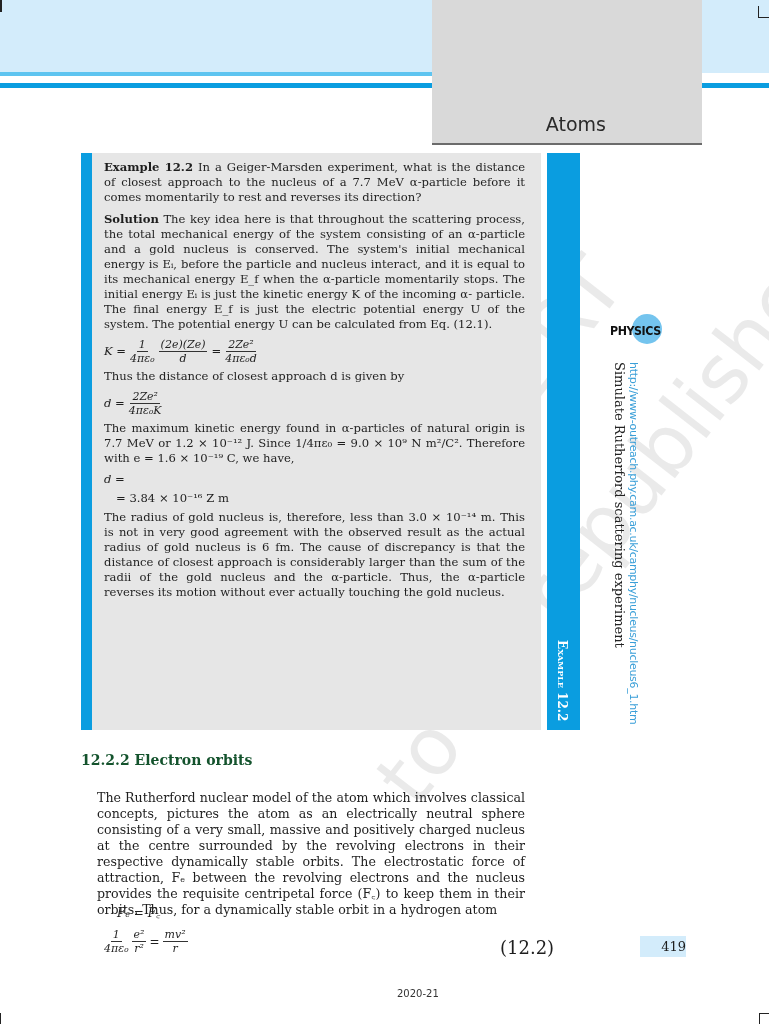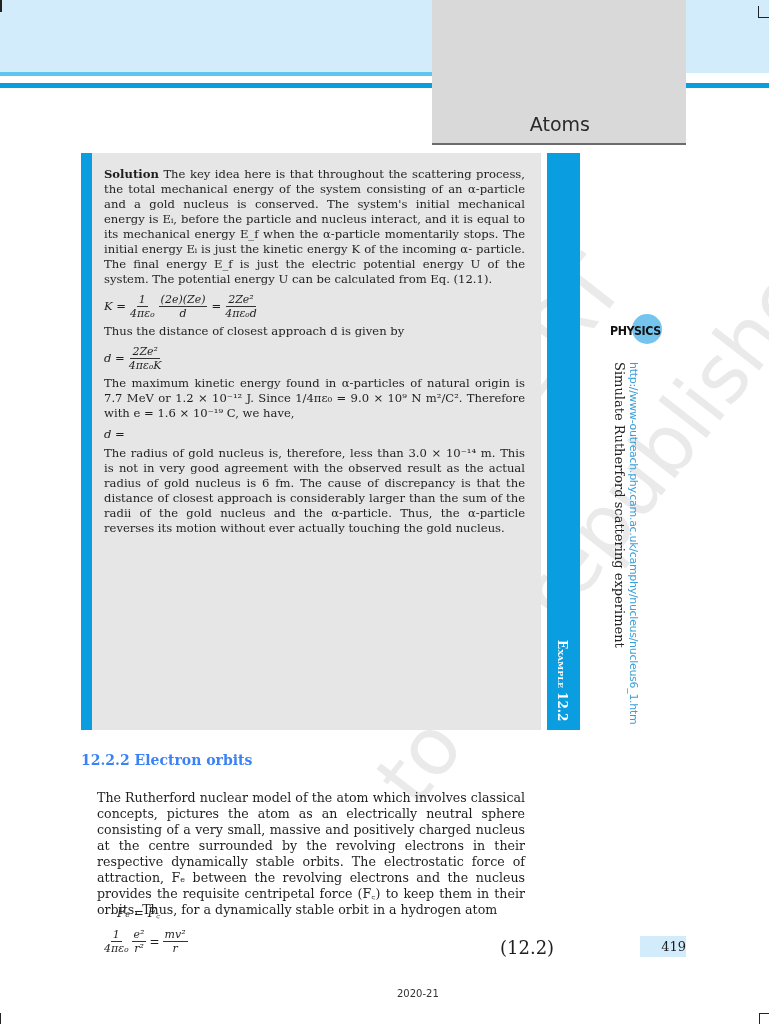--- a/index.html
+++ b/index.html
@@ -2,42 +2,42 @@
 <html><head>
 <meta charset="utf-8">
 <style>
   html, body { margin:0; padding:0; }
   body { width:769px; height:1024px; position:relative; background:#ffffff; overflow:hidden;
          font-family:"DejaVu Serif", serif; color:#1e1e1e; }
   .top-band { position:absolute; left:0; top:0; width:769px; height:73px; background:#d3ecfb; }
   .band-line1 { position:absolute; left:0; top:72px; width:432px; height:4px; background:#5ec4f0; }
   .band-line2 { position:absolute; left:0; top:83px; width:769px; height:5px; background:#0a9de0; }
   .chapter-tab { position:absolute; left:432px; top:0; width:254px; height:143px; background:#d9d9d9;
-                 border-bottom:2px solid #6b6b6b; }
+                 border-bottom:2px solid #6b6b6b;padding-left:16px; }
   .chapter-title { position:absolute; right:96px; bottom:8px; font-family:"DejaVu Sans", sans-serif;
                    font-size:19px; color:#2a2a2a; }
   .crop-mark { position:absolute; background:#222; }
   .example-box { position:absolute; left:81px; top:153px; width:460px; height:577px; background:#e6e6e6; }
   .example-bar { position:absolute; left:81px; top:153px; width:11px; height:577px; background:#0a9de0; }
   .example-text { position:absolute; left:104px; top:160px; width:421px; font-size:11.6px; line-height:15px;
                   text-align:justify; }
   .example-text p { margin:0 0 4px 0; }
   .b { font-weight:bold; }
   .eq { font-style:italic; margin:6px 0 4px 0; display:flex; align-items:center; gap:4px; }
   .frac { display:inline-flex; flex-direction:column; align-items:center; font-size:11px; line-height:13px; }
   .frac .num { border-bottom:1px solid #333; padding:0 2px; }
   .side-bar { position:absolute; left:547px; top:153px; width:33px; height:577px; background:#0a9de0; }
   .physics-logo { position:absolute; left:610px; top:318px; width:60px; height:30px; }
   .physics-circle { position:absolute; left:22px; top:-4px; width:30px; height:30px; border-radius:50%; background:#74c4ee; }
   .physics-text { position:absolute; left:0; top:5px; font-family:"DejaVu Sans", sans-serif; font-weight:bold;
                   font-size:13px; color:#111; letter-spacing:-0.5px; transform:scaleX(0.85); transform-origin:0 0; }
   .vert { position:absolute; writing-mode:vertical-rl; white-space:nowrap; }
   .sim-text { left:612px; top:362px; font-size:13px; color:#222; font-family:"DejaVu Serif", serif; }
   .url-text { left:627px; top:362px; font-size:11px; color:#3a9fd8; font-family:"DejaVu Sans", sans-serif; letter-spacing:-0.3px; }
-  .section-heading { position:absolute; left:81px; top:752px; font-weight:bold; font-size:14px; color:#3b82f6; }
+  .section-heading { position:absolute; left:81px; top:752px; font-weight:bold; font-size:14px; color:#14532d; }
   .body-text { position:absolute; left:81px; top:774px; width:460px; font-size:12.6px; line-height:16px; text-align:justify; }
   .body-text p { margin:16px; }
   .eq2 { position:absolute; left:117px; font-style:italic; font-size:12px; }
   .eq-number { position:absolute; left:500px; top:937px; font-size:18px; }
   .page-num { position:absolute; left:640px; top:936px; width:46px; height:21px; background:#d3ecfb;
               text-align:right; font-size:13px; line-height:21px; }
   .year { position:absolute; left:366px; top:988px; font-family:"DejaVu Sans", sans-serif; font-size:10px; color:#333;margin-left:31px; }
   .watermark { position:absolute; left:180px; top:430px; font-family:"DejaVu Sans", sans-serif; font-size:80px;
                color:rgba(160,160,160,0.22); transform:rotate(-52deg); transform-origin:center; white-space:nowrap; pointer-events:none; }
   .watermark2 { left:260px; top:470px; }
@@ -58,20 +58,21 @@
 <div class="chapter-tab">
   <span class="chapter-title">Atoms</span>
 </div>
 
 <div class="watermark">not © NCERT</div>
 <div class="watermark watermark2">to be republished</div>
 
 <div class="example-box"></div>
 <div class="example-bar"></div>
 <div class="example-text">
+  <p><span class="b">Example 12.2</span> <span>In a Geiger-Marsden experiment, what is the distance of closest approach to the nucleus of a 7.7 MeV α-particle before it comes momentarily to rest and reverses its direction?</span></p>
   <p style="margin-top:7px;"><span class="b">Solution</span> <span>The key idea here is that throughout the scattering process, the total mechanical energy of the system consisting of an α-particle and a gold nucleus is conserved. The system's initial mechanical energy is Eᵢ, before the particle and nucleus interact, and it is equal to its mechanical energy E_f when the α-particle momentarily stops. The initial energy Eᵢ is just the kinetic energy K of the incoming α- particle. The final energy E_f is just the electric potential energy U of the system. The potential energy U can be calculated from Eq. (12.1).</span></p>
   <div class="eq">
     <span>K =</span>
     <span class="frac">
         <span class="num">1</span>
         <span>4πε₀</span>
       </span>
     <span class="frac">
         <span class="num">(2e)(Ze)</span>
         <span>d</span>
@@ -87,20 +88,21 @@
     <span>d =</span>
     <span class="frac">
         <span class="num">2Ze²</span>
         <span>4πε₀K</span>
       </span>
   </div>
   <p>The maximum kinetic energy found in α-particles of natural origin is 7.7 MeV or 1.2 × 10⁻¹² J. Since 1/4πε₀ = 9.0 × 10⁹ N m²/C². Therefore with e = 1.6 × 10⁻¹⁹ C, we have,</p>
   <div class="eq" style="font-style:normal;">
     <span style="font-style:italic;">d =</span>
   </div>
+  <p style="padding-left:12px;">= 3.84 × 10⁻¹⁶ Z m</p>
   <p>The radius of gold nucleus is, therefore, less than 3.0 × 10⁻¹⁴ m. This is not in very good agreement with the observed result as the actual radius of gold nucleus is 6 fm. The cause of discrepancy is that the distance of closest approach is considerably larger than the sum of the radii of the gold nucleus and the α-particle. Thus, the α-particle reverses its motion without ever actually touching the gold nucleus.</p>
 </div>
 
 <div class="side-bar"></div>
 <div class="vert" style="left:555px;top:640px;color:#fff;font-weight:bold;font-size:12px;font-variant:small-caps;">Example 12.2</div>
 
 <div class="physics-logo">
   <div class="physics-circle"></div>
   <div class="physics-text">PHYSICS</div>
 </div>

